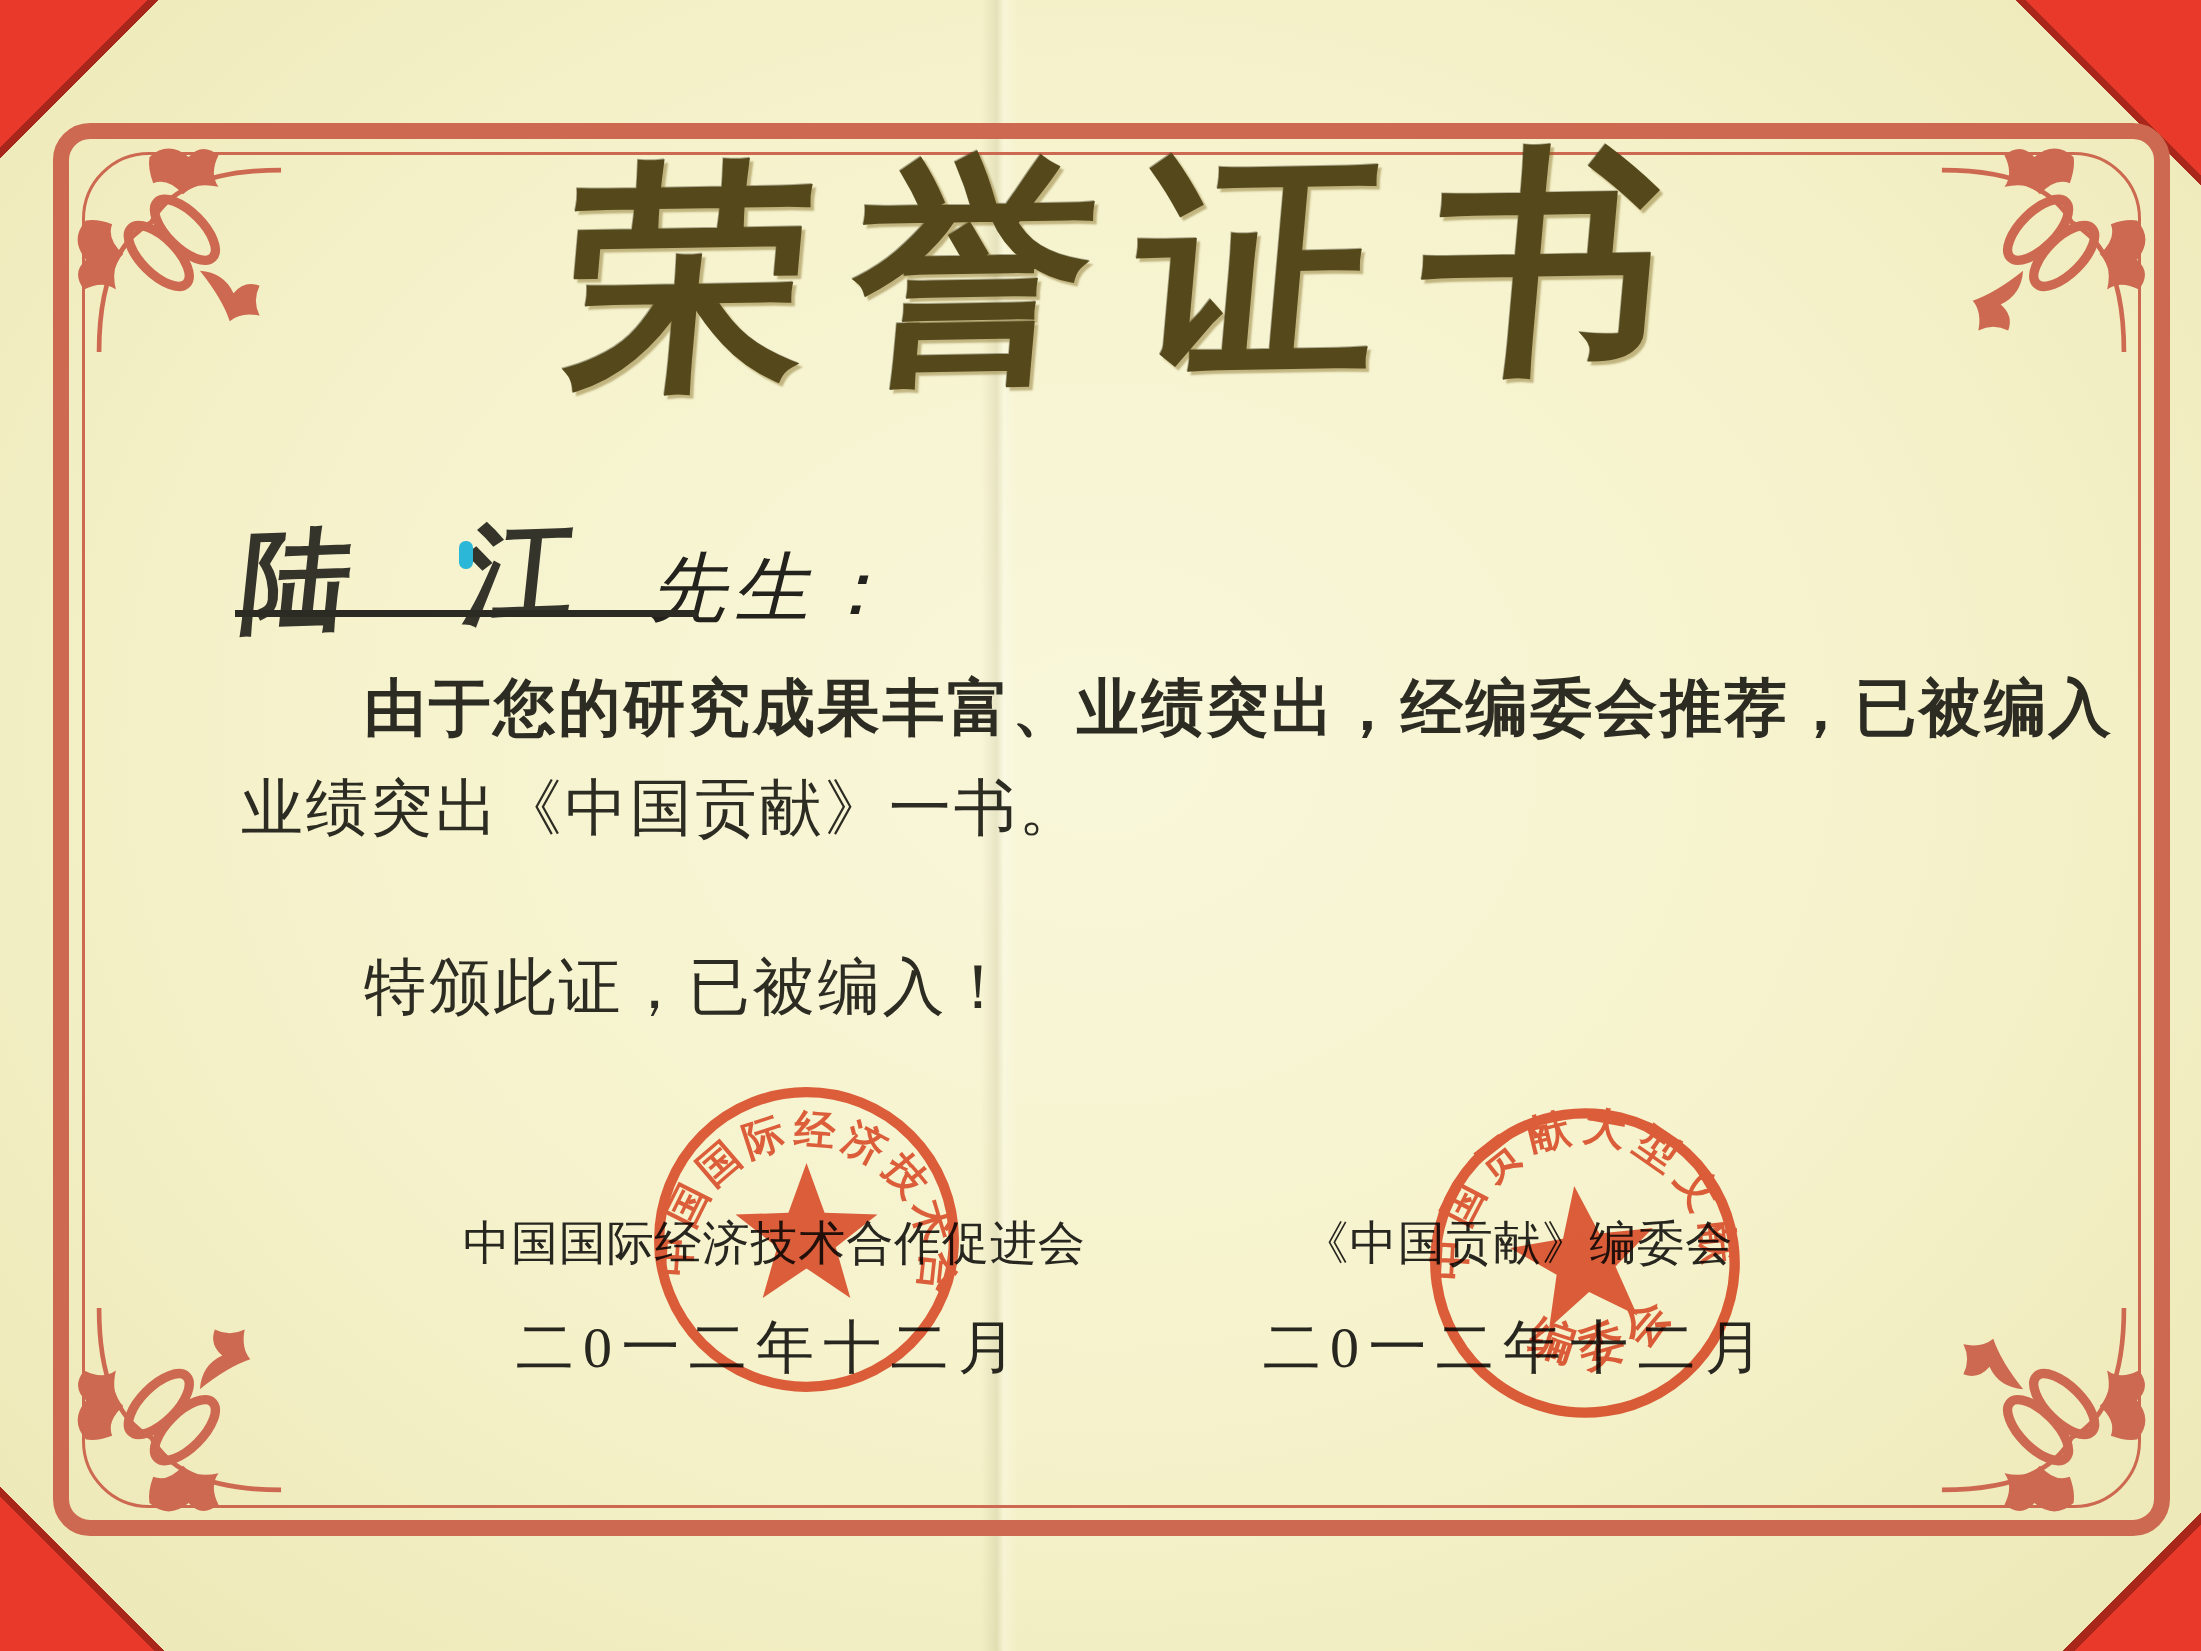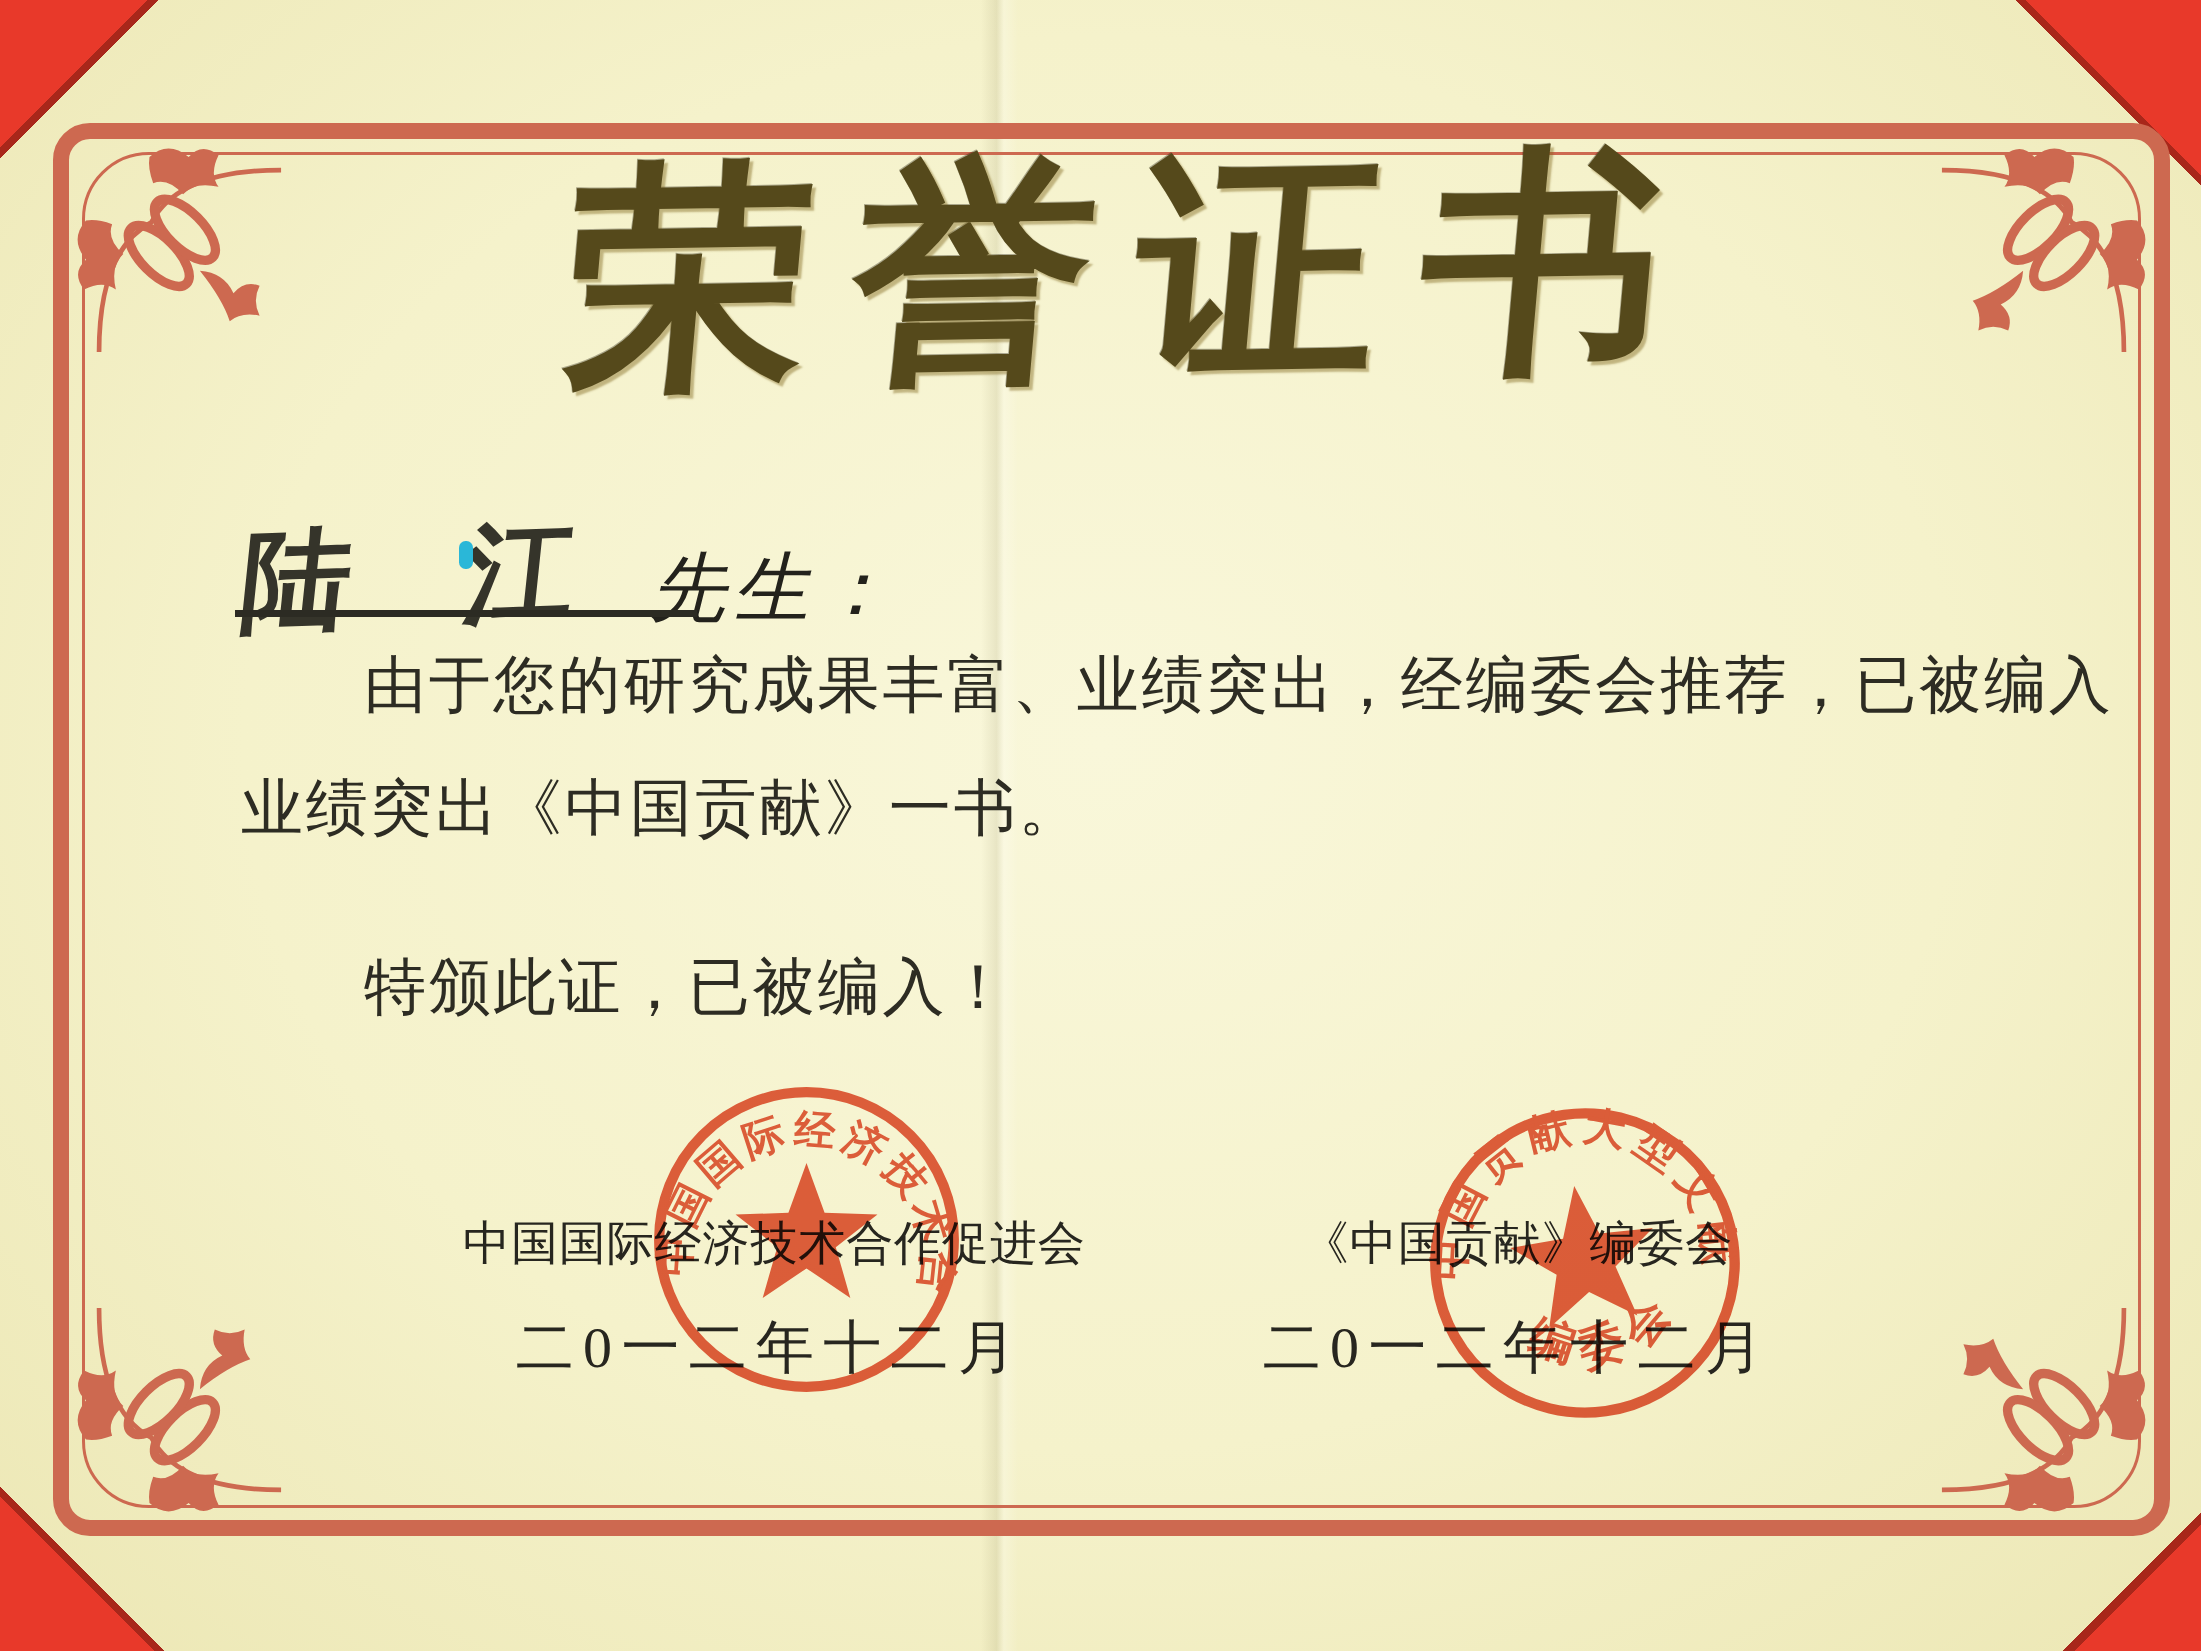--- a/index.html
+++ b/index.html
@@ -35,21 +35,21 @@
     white-space:nowrap;}
   
   .recipient{position:absolute;top:503px;left:241px;display:flex;align-items:baseline;}
   .rec-name{font-size:110px;font-weight:bold;color:#35342a;letter-spacing:43px;
     transform:rotate(-2deg) skewX(-8deg);display:inline-block;}
   .rec-honorific{font-size:76px;color:#23221c;margin-left:32px;letter-spacing:7.5px;font-style:italic;}
   .name-underline{position:absolute;top:610px;left:235px;width:462px;height:6.5px;background:#2c2b23;}
   
   .body-line{position:absolute;left:241px;width:1892px;font-size:62px;color:#2d2c23;
     letter-spacing:2.8px;white-space:nowrap;}
-  .line1{top:643px;text-indent:123px;}
+  .line1{top:666px;text-indent:123px;font-weight:bold;}
   .line2{top:766px;}
   .encourage{top:945px;text-indent:123px;}
   
   .sig{position:absolute;text-align:center;color:#27261f;}
   .sig .org{font-size:47px;letter-spacing:0.9px;white-space:nowrap;}
   .sig .date{margin-top:34px;font-size:58px;letter-spacing:9.3px;white-space:nowrap;}
   .sig-left{top:1212px;left:463px;width:615px;}
   .sig-right{top:1212px;left:1247px;width:541px;}
   
   .seal{position:absolute;mix-blend-mode:multiply;opacity:.88;}

